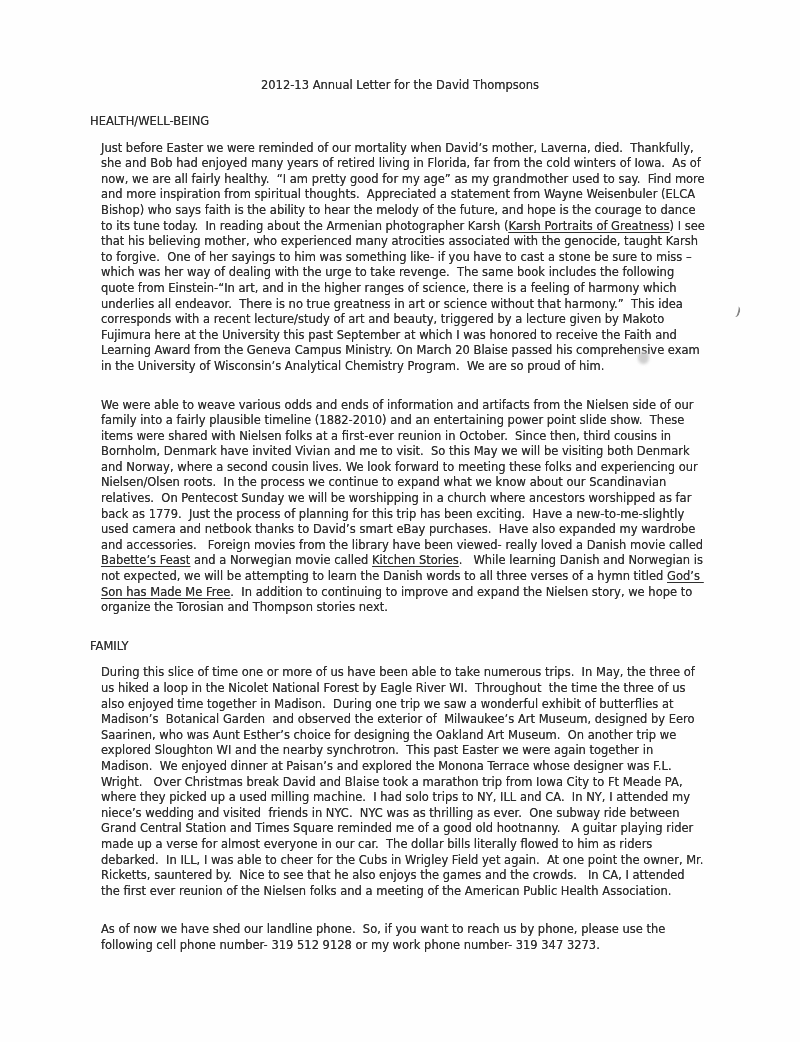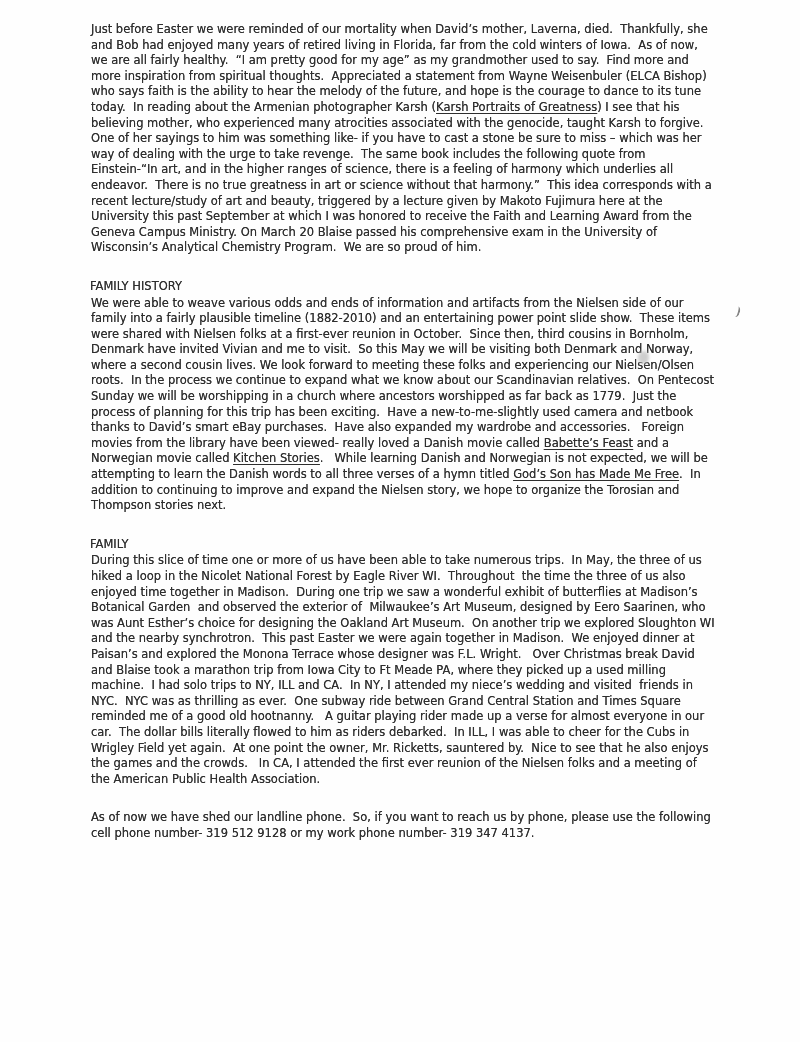--- a/index.html
+++ b/index.html
@@ -24,21 +24,21 @@
     padding:21px 84px 0 90px;
   }
   .letter-section + .letter-section{margin-top:23px;}
   .heading{
     font-size:11.5px;
     line-height:15.6px;
     margin:0;
     text-shadow:0 0 0.3px #555;
   }
   .para{
-    margin:1px;
+    margin:11px;
     font-size:11.5px;
     line-height:15.6px;
     white-space:pre-wrap;
     text-shadow:0 0 0.3px #555;
   }
   .u{text-decoration:underline;text-underline-offset:2px;}
   .artifact-dark{
     position:absolute;
     left:733px;top:306px;
     width:5px;height:11px;
@@ -54,31 +54,32 @@
     background:#c3c3c3;
     border-radius:55% 45% 50% 50%;
     filter:blur(1.4px);
     opacity:.8;
   }
 </style>
 </head>
 <body>
 
 <div class="page">
+  <div class="title">2012-13 Annual Letter for the David Thompsons</div>
   <div id="sections">
       <section class="letter-section">
+        <div class="heading">HEALTH/WELL-BEING</div>
         <p class="para"><span>Just before Easter we were reminded of our mortality when David’s mother, Laverna, died.  Thankfully, she and Bob had enjoyed many years of retired living in Florida, far from the cold winters of Iowa.  As of now, we are all fairly healthy.  “I am pretty good for my age” as my grandmother used to say.  Find more and more inspiration from spiritual thoughts.  Appreciated a statement from Wayne Weisenbuler (ELCA Bishop) who says faith is the ability to hear the melody of the future, and hope is the courage to dance to its tune today.  In reading about the Armenian photographer Karsh (</span><span class="u">Karsh Portraits of Greatness</span><span>) I see that his believing mother, who experienced many atrocities associated with the genocide, taught Karsh to forgive.  One of her sayings to him was something like- if you have to cast a stone be sure to miss – which was her way of dealing with the urge to take revenge.  The same book includes the following quote from Einstein-“In art, and in the higher ranges of science, there is a feeling of harmony which underlies all endeavor.  There is no true greatness in art or science without that harmony.”  This idea corresponds with a recent lecture/study of art and beauty, triggered by a lecture given by Makoto Fujimura here at the University this past September at which I was honored to receive the Faith and Learning Award from the Geneva Campus Ministry. On March 20 Blaise passed his comprehensive exam in the University of Wisconsin’s Analytical Chemistry Program.  We are so proud of him.</span></p>
       </section>
       <section class="letter-section">
-        <div class="heading">FAMILY HISTORY</div>
         <p class="para"><span>We were able to weave various odds and ends of information and artifacts from the Nielsen side of our family into a fairly plausible timeline (1882-2010) and an entertaining power point slide show.  These items were shared with Nielsen folks at a first-ever reunion in October.  Since then, third cousins in Bornholm, Denmark have invited Vivian and me to visit.  So this May we will be visiting both Denmark and Norway, where a second cousin lives. We look forward to meeting these folks and experiencing our Nielsen/Olsen roots.  In the process we continue to expand what we know about our Scandinavian relatives.  On Pentecost Sunday we will be worshipping in a church where ancestors worshipped as far back as 1779.  Just the process of planning for this trip has been exciting.  Have a new-to-me-slightly used camera and netbook thanks to David’s smart eBay purchases.  Have also expanded my wardrobe and accessories.   Foreign movies from the library have been viewed- really loved a Danish movie called </span><span class="u">Babette’s Feast</span><span> and a Norwegian movie called </span><span class="u">Kitchen Stories</span><span>.   While learning Danish and Norwegian is not expected, we will be attempting to learn the Danish words to all three verses of a hymn titled </span><span class="u">God’s Son has Made Me Free</span><span>.  In addition to continuing to improve and expand the Nielsen story, we hope to organize the Torosian and Thompson stories next.</span></p>
       </section>
       <section class="letter-section">
         <div class="heading">FAMILY</div>
         <p class="para"><span>During this slice of time one or more of us have been able to take numerous trips.  In May, the three of us hiked a loop in the Nicolet National Forest by Eagle River WI.  Throughout  the time the three of us also enjoyed time together in Madison.  During one trip we saw a wonderful exhibit of butterflies at Madison’s  Botanical Garden  and observed the exterior of  Milwaukee’s Art Museum, designed by Eero Saarinen, who was Aunt Esther’s choice for designing the Oakland Art Museum.  On another trip we explored Sloughton WI and the nearby synchrotron.  This past Easter we were again together in Madison.  We enjoyed dinner at Paisan’s and explored the Monona Terrace whose designer was F.L. Wright.   Over Christmas break David and Blaise took a marathon trip from Iowa City to Ft Meade PA, where they picked up a used milling machine.  I had solo trips to NY, ILL and CA.  In NY, I attended my niece’s wedding and visited  friends in NYC.  NYC was as thrilling as ever.  One subway ride between Grand Central Station and Times Square reminded me of a good old hootnanny.   A guitar playing rider made up a verse for almost everyone in our car.  The dollar bills literally flowed to him as riders debarked.  In ILL, I was able to cheer for the Cubs in Wrigley Field yet again.  At one point the owner, Mr. Ricketts, sauntered by.  Nice to see that he also enjoys the games and the crowds.   In CA, I attended the first ever reunion of the Nielsen folks and a meeting of the American Public Health Association.</span></p>
       </section>
       <section class="letter-section">
-        <p class="para"><span>As of now we have shed our landline phone.  So, if you want to reach us by phone, please use the following cell phone number- 319 512 9128 or my work phone number- 319 347 4137.</span></p>
+        <p class="para"><span>As of now we have shed our landline phone.  So, if you want to reach us by phone, please use the following cell phone number- 319 512 9128 or my work phone number- 319 347 3273.</span></p>
       </section>
     </div>
   <div class="artifact-dark"></div>
   <div class="artifact-light"></div>
 </div>
 
 </body></html>

